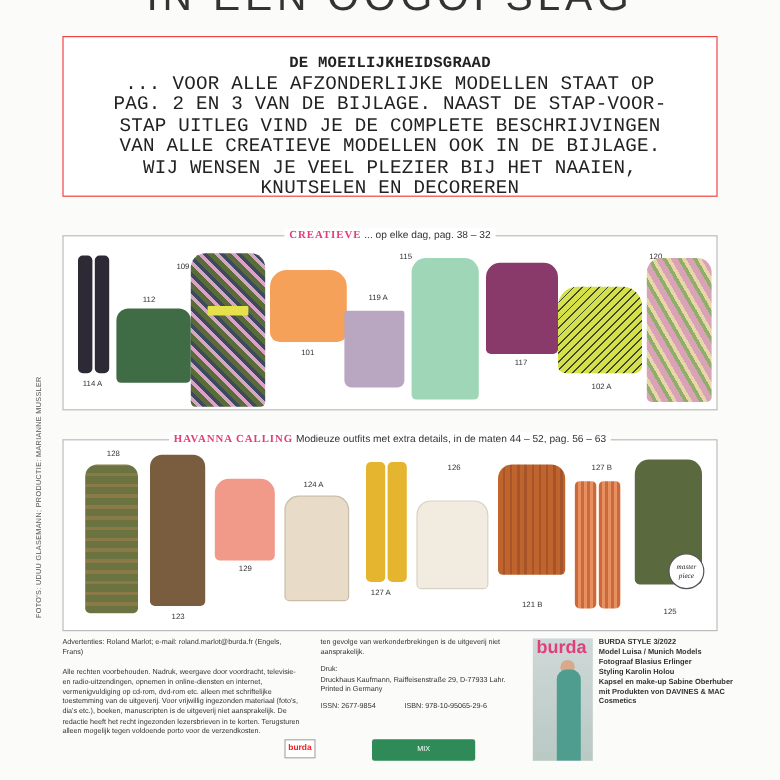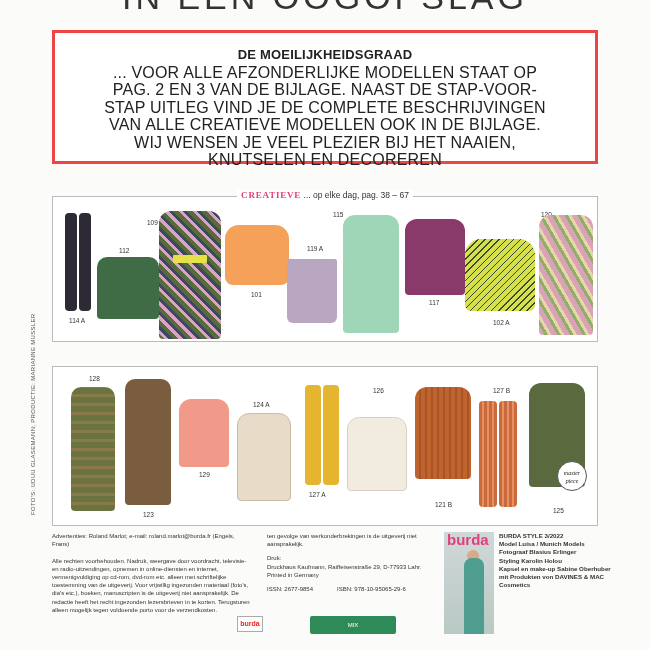--- a/index.html
+++ b/index.html
@@ -10,22 +10,22 @@
     color: #222;
     position: relative;
   }
   .page-title {
     position: absolute; top: -22px; left: 0; width: 650px;
     text-align: center; font-family: "Liberation Sans", sans-serif;
     font-size: 34px; letter-spacing: 4px; color: #333; font-weight: normal;
   }
   .info-box {
     position: absolute; left: 52px; top: 30px; width: 546px; height: 134px;
-    border: 3px solid #ef4444; background: #fff;
-    text-align: center; padding-top: 14px;
+    border: 1px solid #ef4444; background: #fff;
+    text-align: center; padding-top: 14px; font-family: Liberation Mono, monospace;
   }
   .info-box h2 {
     font-size: 13px; font-weight: bold; letter-spacing: 0.2px; color: #222;
     margin-bottom: 2px;
   }
   .info-box p {
     font-size: 16px; line-height: 17.4px; color: #222; padding: 0 40px;
     letter-spacing: 0.2px;
   }
   .section {
@@ -79,21 +79,21 @@
 
 <div class="info-box">
   <h2>DE MOEILIJKHEIDSGRAAD</h2>
   <p>... VOOR ALLE AFZONDERLIJKE MODELLEN STAAT OP PAG. 2 EN 3 VAN DE BIJLAGE. NAAST DE STAP-VOOR-STAP UITLEG VIND JE DE COMPLETE BESCHRIJVINGEN VAN ALLE CREATIEVE MODELLEN OOK IN DE BIJLAGE. WIJ WENSEN JE VEEL PLEZIER BIJ HET NAAIEN, KNUTSELEN EN DECOREREN</p>
 </div>
 
 <div class="section" style="top:196px;height:146px;">
   <div class="section-header">
     <span class="bg">
       <span class="name">CREATIEVE</span>
-      <span class="desc">... op elke dag, pag. 38 – 67</span>
+      <span class="desc">... op elke dag, pag. 38 – 32</span>
     </span>
   </div>
 
   <div class="garment" style="left:8px;top:16px;width:34px;height:100px;">
     <div class="shape" style="left:4px;top:0;width:12px;height:98px;background:#2d2a35;"></div>
     <div class="shape" style="left:18px;top:0;width:12px;height:98px;background:#2d2a35;"></div>
     <div class="label" style="left:8px;top:104px;">114 A</div>
   </div>
 
   <div class="garment" style="left:44px;top:56px;width:64px;height:80px;">
@@ -132,20 +132,26 @@
     <div class="label" style="left:30px;top:80px;">102 A</div>
   </div>
 
   <div class="garment" style="left:484px;top:14px;width:58px;height:130px;">
     <div class="label" style="left:4px;top:0;">120</div>
     <div class="shape" style="left:2px;top:4px;width:54px;height:120px;background:repeating-linear-gradient(60deg,#d9a2b6 0 5px,#8fae6a 5px 8px,#e8d6a8 8px 11px);border-radius:12px 12px 4px 4px;"></div>
   </div>
 </div>
 
 <div class="section" style="top:366px;height:160px;">
+  <div class="section-header">
+    <span class="bg">
+      <span class="name">HAVANNA CALLING</span>
+      <span class="desc">Modieuze outfits met extra details, in de maten 44 – 52, pag. 56 – 63</span>
+    </span>
+  </div>
 
   <div class="garment" style="left:16px;top:8px;width:48px;height:140px;">
     <div class="label" style="left:20px;top:0;">128</div>
     <div class="shape" style="left:2px;top:12px;width:44px;height:124px;background:repeating-linear-gradient(0deg,#6b7440 0 6px,#8a7a48 6px 9px);border-radius:10px 10px 4px 4px;"></div>
   </div>
 
   <div class="garment" style="left:70px;top:12px;width:50px;height:144px;">
     <div class="shape" style="left:2px;top:0;width:46px;height:126px;background:#7a5c3e;border-radius:10px 10px 4px 4px;"></div>
     <div class="label" style="left:20px;top:132px;">123</div>
   </div>

